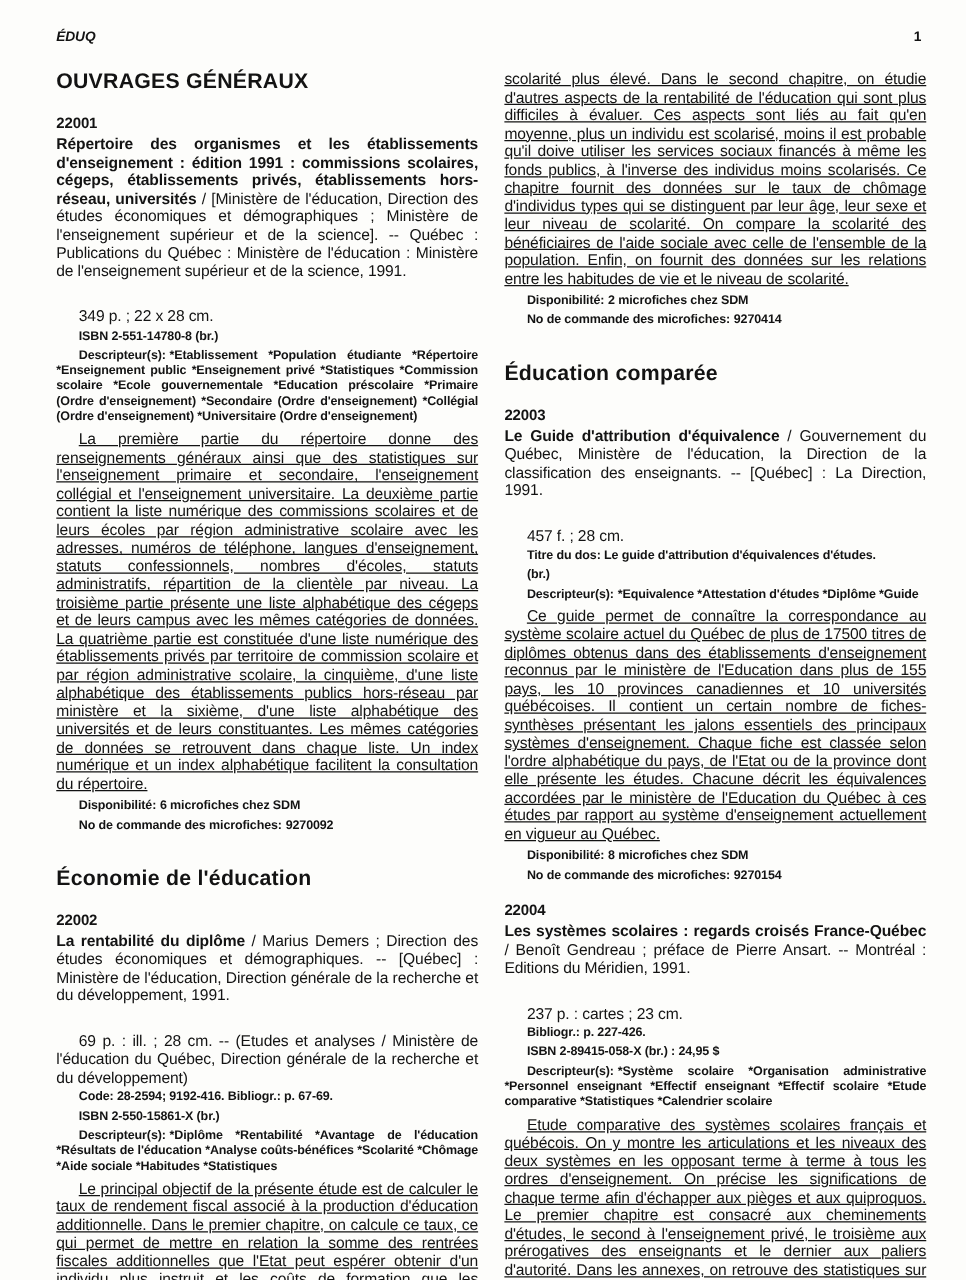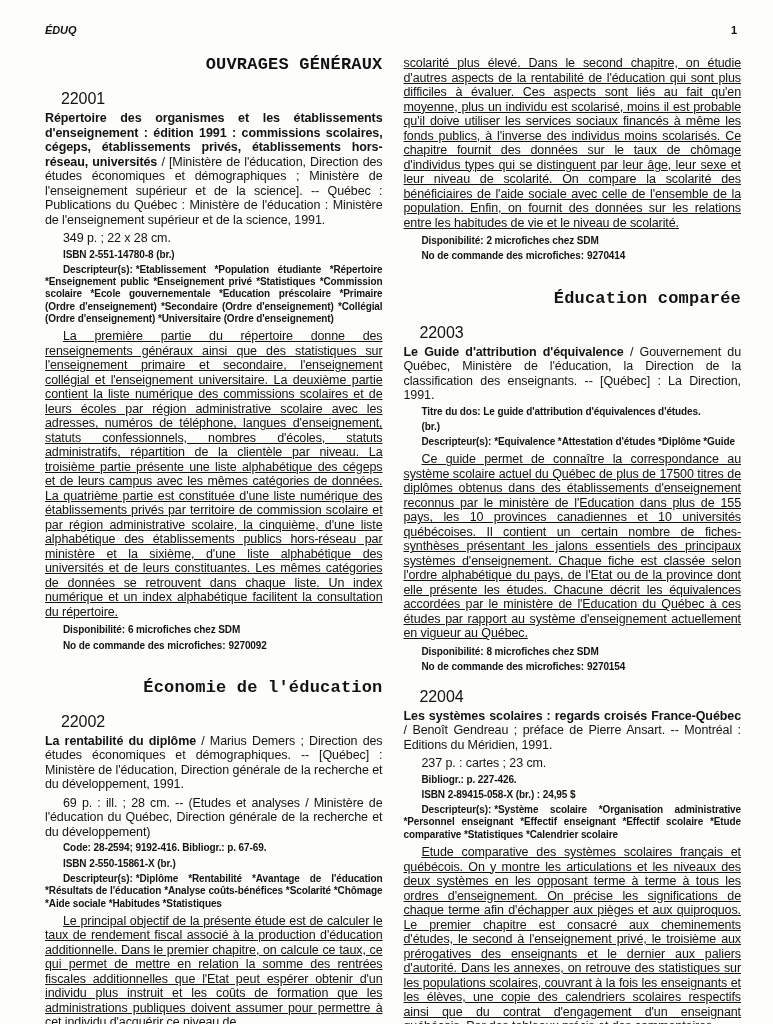--- a/index.html
+++ b/index.html
@@ -28,44 +28,43 @@
   .cols {
     display: flex;
     gap: 21px;
     margin-top: 16px;
     align-items: flex-start;
   }
   .col { width: 338px; }
   .section-title {
     font-size: 17px;
     font-weight: bold;
-    text-align: right;
+    text-align: left;
     margin: 26px 0 16px 0;
     letter-spacing: 0.2px;
-    font-family: Liberation Mono, monospace;
   }
   .section-title.first { margin-top: 3px; }
   p { margin: 0; }
   .entry-number {
-    font-size: 16px;
-    font-weight: normal;
-    margin: 0 0 3px 16px;
+    font-size: 12px;
+    font-weight: bold;
+    margin: 0 0 3px 0;
   }
   .bib-title {
     font-size: 12.5px;
     line-height: 14.5px;
     text-align: justify;
   }
   .b { font-weight: bold; }
   .collation {
     font-size: 12.5px;
     line-height: 14.5px;
     text-align: justify;
     text-indent: 18px;
-    margin-top: 4px;
+    margin-top: 22px;
   }
   .note {
     font-size: 10px;
     line-height: 12.3px;
     font-weight: bold;
     text-indent: 18px;
     margin-top: 3px;
   }
   .note.justify { text-align: justify; }
   .lbl { padding-right: 3px; }
@@ -130,20 +129,21 @@
         <p class="abstract cont">scolarité plus élevé. Dans le second chapitre, on étudie d'autres aspects de la rentabilité de l'éducation qui sont plus difficiles à évaluer. Ces aspects sont liés au fait qu'en moyenne, plus un individu est scolarisé, moins il est probable qu'il doive utiliser les services sociaux financés à même les fonds publics, à l'inverse des individus moins scolarisés. Ce chapitre fournit des données sur le taux de chômage d'individus types qui se distinguent par leur âge, leur sexe et leur niveau de scolarité. On compare la scolarité des bénéficiaires de l'aide sociale avec celle de l'ensemble de la population. Enfin, on fournit des données sur les relations entre les habitudes de vie et le niveau de scolarité.</p>
         <p class="note micro"><span class="lbl">Disponibilité:</span><span>2 microfiches chez SDM</span></p>
         <p class="note micro"><span class="lbl">No de commande des microfiches:</span><span>9270414</span></p>
       </div>
 
       <div class="section-title">Éducation comparée</div>
 
       <div class="entry">
         <p class="entry-number">22003</p>
         <p class="bib-title"><span class="b">Le Guide d'attribution d'équivalence</span><span> / Gouvernement du Québec, Ministère de l'éducation, la Direction de la classification des enseignants. -- [Québec] : La Direction, 1991.</span></p>
+        <p class="collation">457 f. ; 28 cm.</p>
         <p class="note">Titre du dos: Le guide d'attribution d'équivalences d'études.</p>
         <p class="note">(br.)</p>
         <p class="note justify"><span class="lbl">Descripteur(s):</span><span>*Equivalence  *Attestation d'études  *Diplôme  *Guide</span></p>
         <p class="abstract">Ce guide permet de connaître la correspondance au système scolaire actuel du Québec de plus de 17500 titres de diplômes obtenus dans des établissements d'enseignement reconnus par le ministère de l'Education dans plus de 155 pays, les 10 provinces canadiennes et 10 universités québécoises. Il contient un certain nombre de fiches-synthèses présentant les jalons essentiels des principaux systèmes d'enseignement. Chaque fiche est classée selon l'ordre alphabétique du pays, de l'Etat ou de la province dont elle présente les études. Chacune décrit les équivalences accordées par le ministère de l'Education du Québec à ces études par rapport au système d'enseignement actuellement en vigueur au Québec.</p>
         <p class="note micro"><span class="lbl">Disponibilité:</span><span>8 microfiches chez SDM</span></p>
         <p class="note micro"><span class="lbl">No de commande des microfiches:</span><span>9270154</span></p>
       </div>
 
       <div class="entry gap">
         <p class="entry-number">22004</p>

